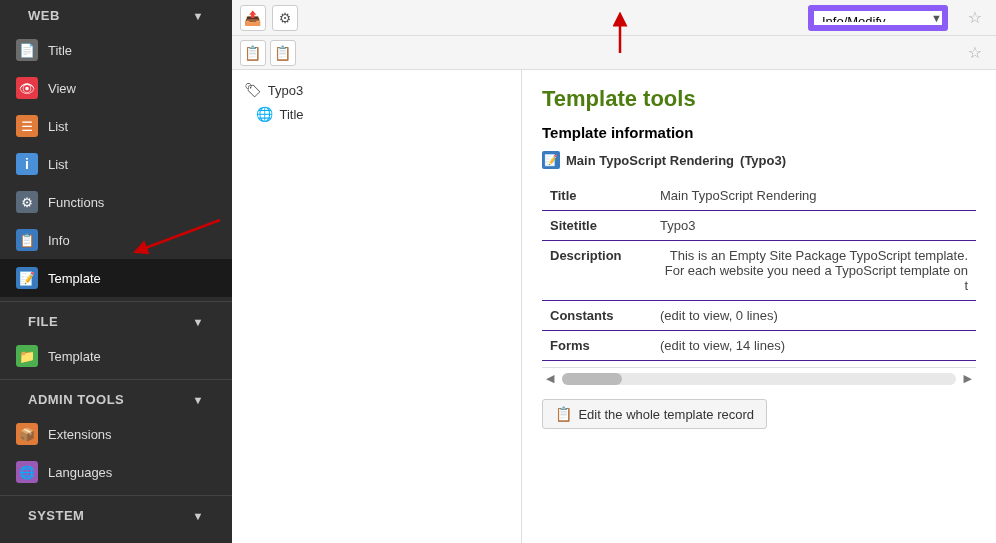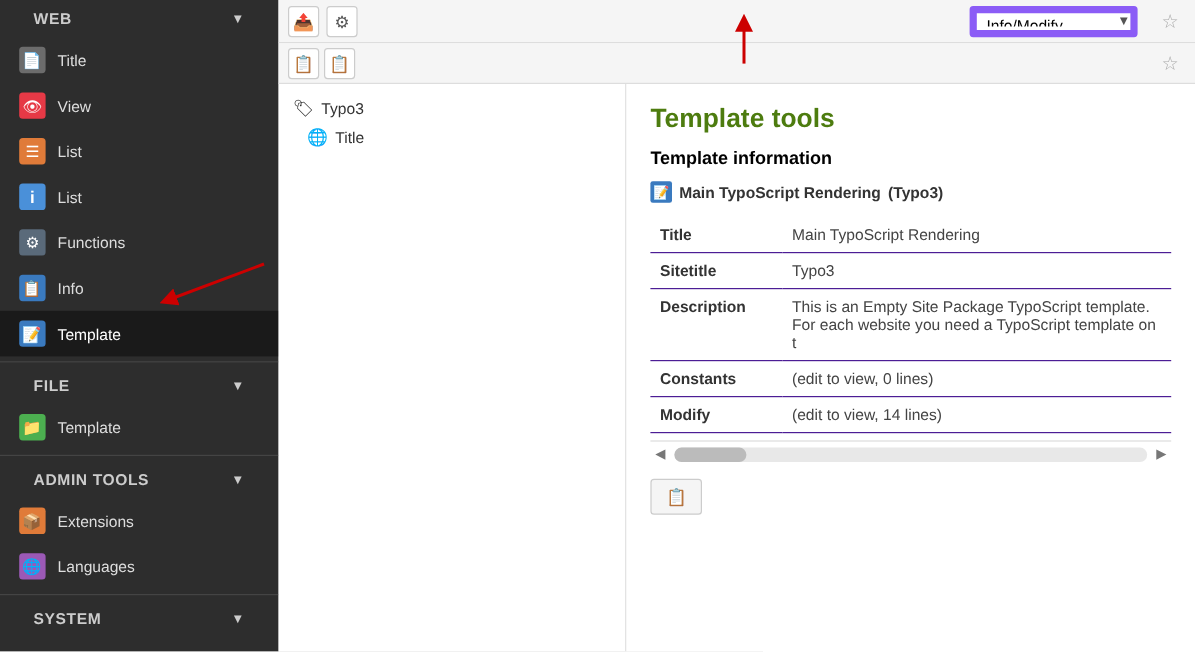--- a/index.html
+++ b/index.html
@@ -447,44 +447,45 @@
           <tr>
             <td>Title</td>
             <td>Main TypoScript Rendering</td>
           </tr>
           <tr>
             <td>Sitetitle</td>
             <td>Typo3</td>
           </tr>
           <tr>
             <td>Description</td>
-            <td style="white-space:pre-line;">This is an Empty Site Package TypoScript template.<br>For each website you need a TypoScript template on t</td>
+            <td style="white-space:pre-line;text-align:right;">This is an Empty Site Package TypoScript template.<br>For each website you need a TypoScript template on t</td>
           </tr>
           <tr>
             <td>Constants</td>
             <td>(edit to view, 0 lines)</td>
           </tr>
           <tr>
-            <td>Modify</td>
+            <td>Forms</td>
             <td>(edit to view, 14 lines)</td>
           </tr>
         </tbody>
       </table>
 
       <div class="scrollbar-row">
         <span class="scroll-arrow">◀</span>
         <div class="scrollbar-track">
           <div class="scrollbar-thumb"></div>
         </div>
         <span class="scroll-arrow">▶</span>
       </div>
 
       <div class="edit-btn-area">
         <button class="edit-whole-btn">
           <span class="btn-icon">📋</span>
+          <span>Edit the whole template record</span>
         </button>
       </div>
 
     </div>
   </div>
 </div>
 
 <svg style="position:absolute;left:100px;top:200px;width:160px;height:100px;overflow:visible;pointer-events:none;">
   <defs>
     <marker id="arrowhead3" markerWidth="6" markerHeight="6" refX="3" refY="3" orient="auto">

